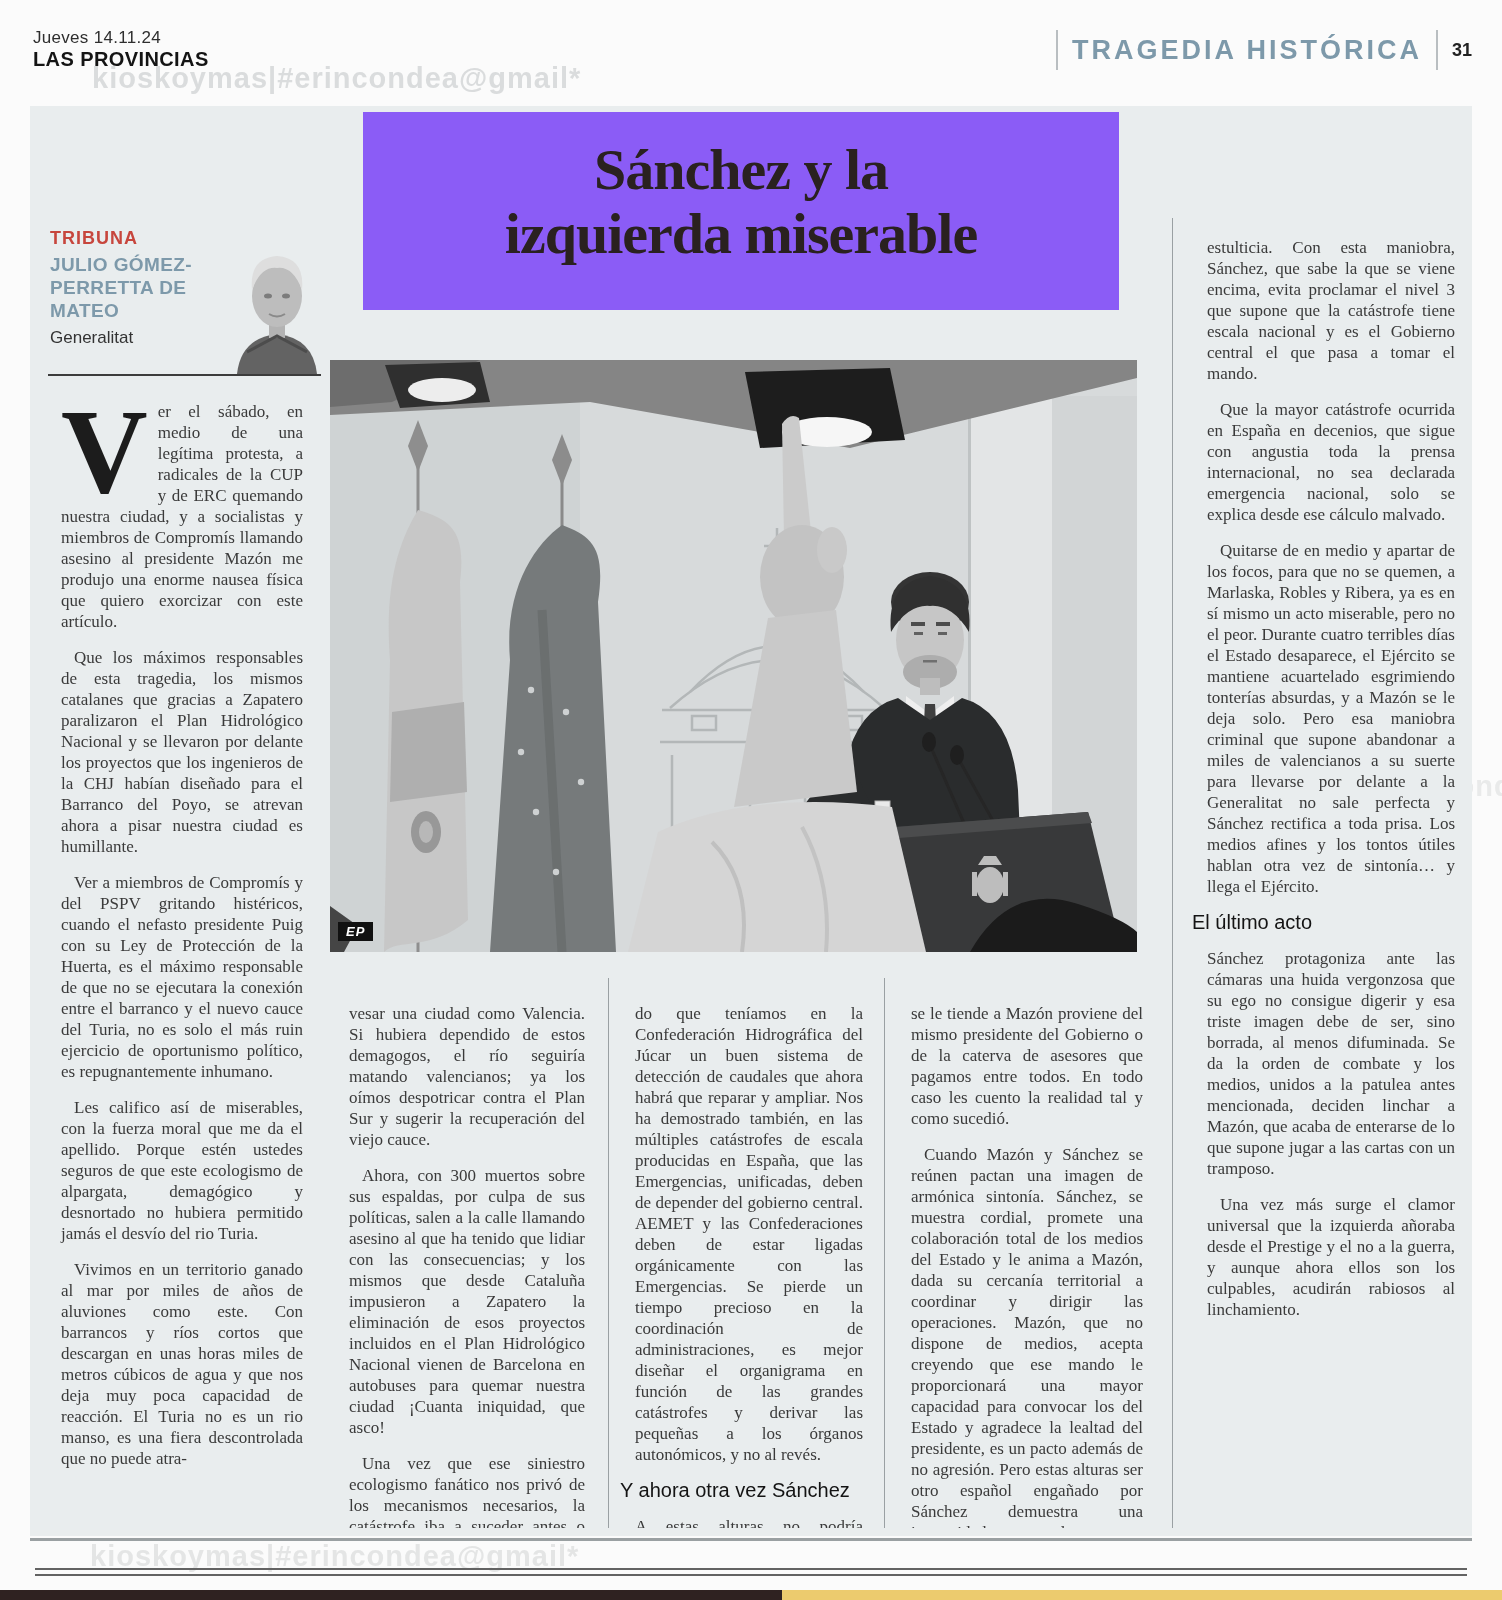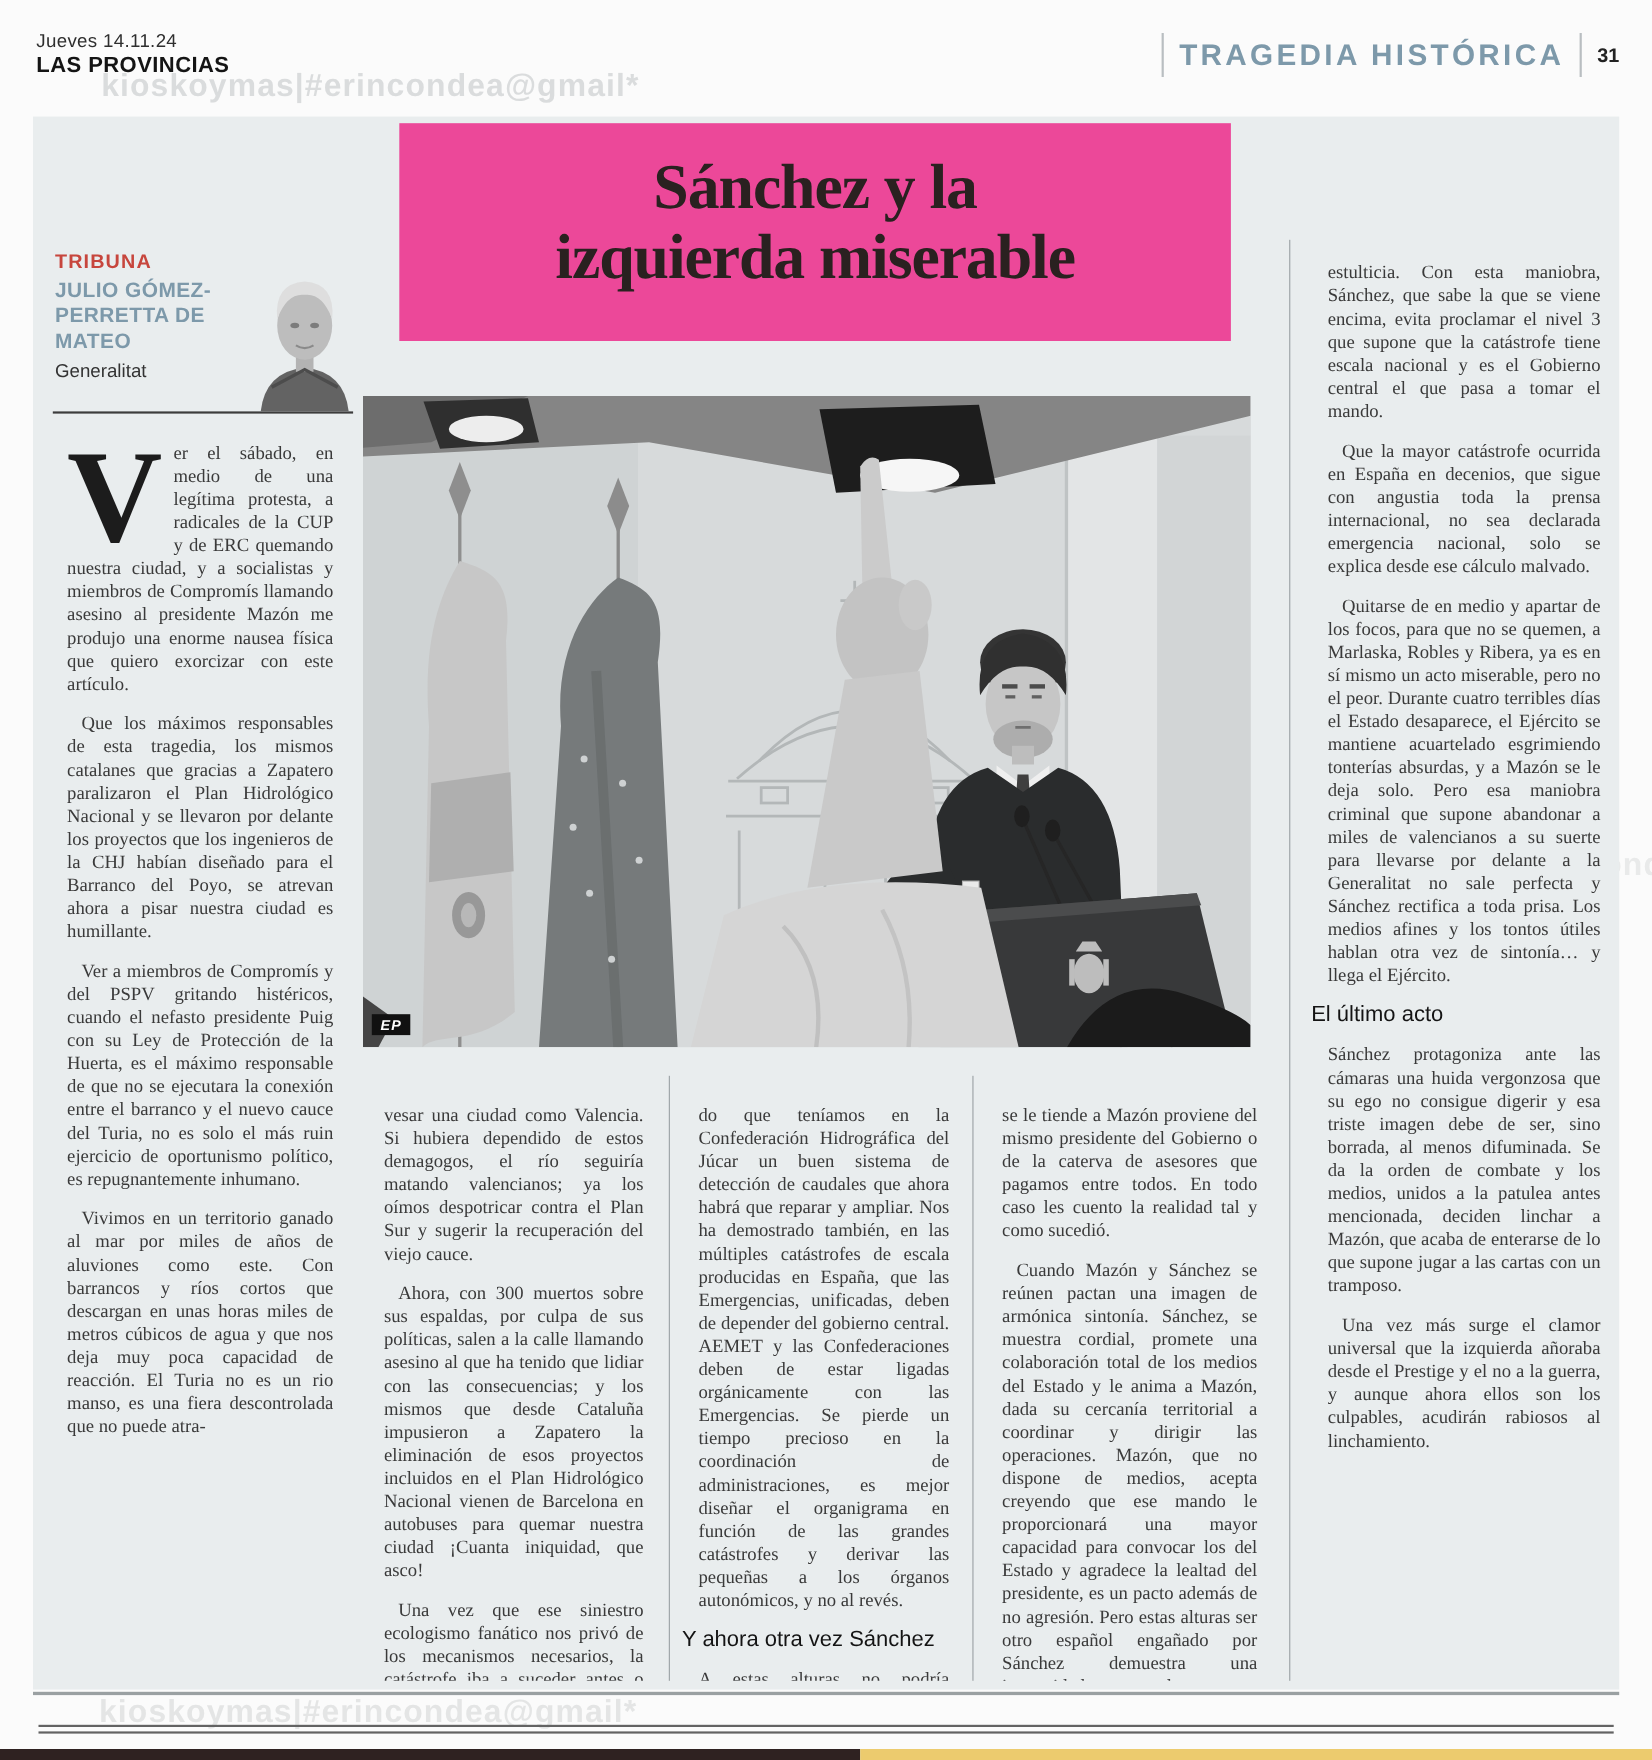--- a/index.html
+++ b/index.html
@@ -12,21 +12,21 @@
   
   .hdr-date{position:absolute;left:33px;top:28px;font-size:17px;color:#2e2e2e;letter-spacing:.3px;}
   .hdr-masthead{position:absolute;left:33px;top:48px;font-size:20px;font-weight:bold;color:#141414;letter-spacing:.4px;}
   .hdr-right{position:absolute;right:30px;top:30px;display:flex;align-items:center;gap:14px;}
   .hdr-vbar{width:2px;height:40px;background:#b9bec1;}
   .hdr-section{font-size:27px;font-weight:bold;color:#7d99aa;letter-spacing:3px;}
   .hdr-page{font-size:18px;font-weight:bold;color:#222;}
   
   .content-bg{position:absolute;left:30px;top:106px;width:1442px;height:1430px;background:#e9edee;}
   
-  .headline-block{position:absolute;left:363px;top:112px;width:756px;height:198px;background:#ec4899;text-align:center;}
+  .headline-block{position:absolute;left:363px;top:112px;width:756px;height:198px;background:#8b5cf6;text-align:center;}
   .headline-line{font-family:"Liberation Serif", serif;font-weight:bold;color:#2a2120;font-size:58px;line-height:64px;letter-spacing:-1px;}
   .headline-line.l1{padding-top:26px;}
   
   .kicker{position:absolute;left:50px;top:228px;font-size:18px;font-weight:bold;color:#c7463d;letter-spacing:1px;}
   .author-name{position:absolute;left:50px;top:253px;width:200px;font-size:19px;line-height:23px;font-weight:bold;color:#7d99aa;letter-spacing:.4px;}
   .author-role{position:absolute;left:50px;top:328px;font-size:17px;color:#333;}
   .author-photo{position:absolute;left:233px;top:242px;width:88px;height:132px;}
   .byline-rule{position:absolute;left:48px;top:374px;width:273px;height:2px;background:#3c3c3c;}
   
   .col{position:absolute;font-family:"Liberation Serif", serif;font-size:17px;line-height:21px;color:#3a3a3a;text-align:justify;overflow:hidden;}
@@ -206,20 +206,21 @@
     <polygon points="0,546 28,566 14,592 0,592" fill="#454545"></polygon>
   </g>
 </svg>
 </div>
 <div class="photo-credit">EP</div>
 
 <div class="col col0">
   <p class="noi"><span class="dropcap">V</span><span>er el sábado, en medio de una legítima protesta, a radicales de la CUP y de ERC quemando nuestra ciudad, y a socialistas y miembros de Compromís llamando asesino al presidente Mazón me produjo una enorme nausea física que quiero exorcizar con este artículo.</span></p>
   <p>Que los máximos responsables de esta tragedia, los mismos catalanes que gracias a Zapatero paralizaron el Plan Hidrológico Nacional y se llevaron por delante los proyectos que los ingenieros de la CHJ habían diseñado para el Barranco del Poyo, se atrevan ahora a pisar nuestra ciudad es humillante.</p>
   <p>Ver a miembros de Compromís y del PSPV gritando histéricos, cuando el nefasto presidente Puig con su Ley de Protección de la Huerta, es el máximo responsable de que no se ejecutara la conexión entre el barranco y el nuevo cauce del Turia, no es solo el más ruin ejercicio de oportunismo político, es repugnantemente inhumano.</p>
+  <p>Les califico así de miserables, con la fuerza moral que me da el apellido. Porque estén ustedes seguros de que este ecologismo de alpargata, demagógico y desnortado no hubiera permitido jamás el desvío del rio Turia.</p>
   <p>Vivimos en un territorio ganado al mar por miles de años de aluviones como este. Con barrancos y ríos cortos que descargan en unas horas miles de metros cúbicos de agua y que nos deja muy poca capacidad de reacción. El Turia no es un rio manso, es una fiera descontrolada que no puede atra-</p>
 </div>
 
 <div class="col col1">
   <p class="noi">vesar una ciudad como Valencia. Si hubiera dependido de estos demagogos, el río seguiría matando valencianos; ya los oímos despotricar contra el Plan Sur y sugerir la recuperación del viejo cauce.</p>
   <p>Ahora, con 300 muertos sobre sus espaldas, por culpa de sus políticas, salen a la calle llamando asesino al que ha tenido que lidiar con las consecuencias; y los mismos que desde Cataluña impusieron a Zapatero la eliminación de esos proyectos incluidos en el Plan Hidrológico Nacional vienen de Barcelona en autobuses para quemar nuestra ciudad ¡Cuanta iniquidad, que asco!</p>
   <p>Una vez que ese siniestro ecologismo fanático nos privó de los mecanismos necesarios, la catástrofe iba a suceder antes o después. Nos ha enseña-</p>
 </div>
 
 <div class="col col2">

